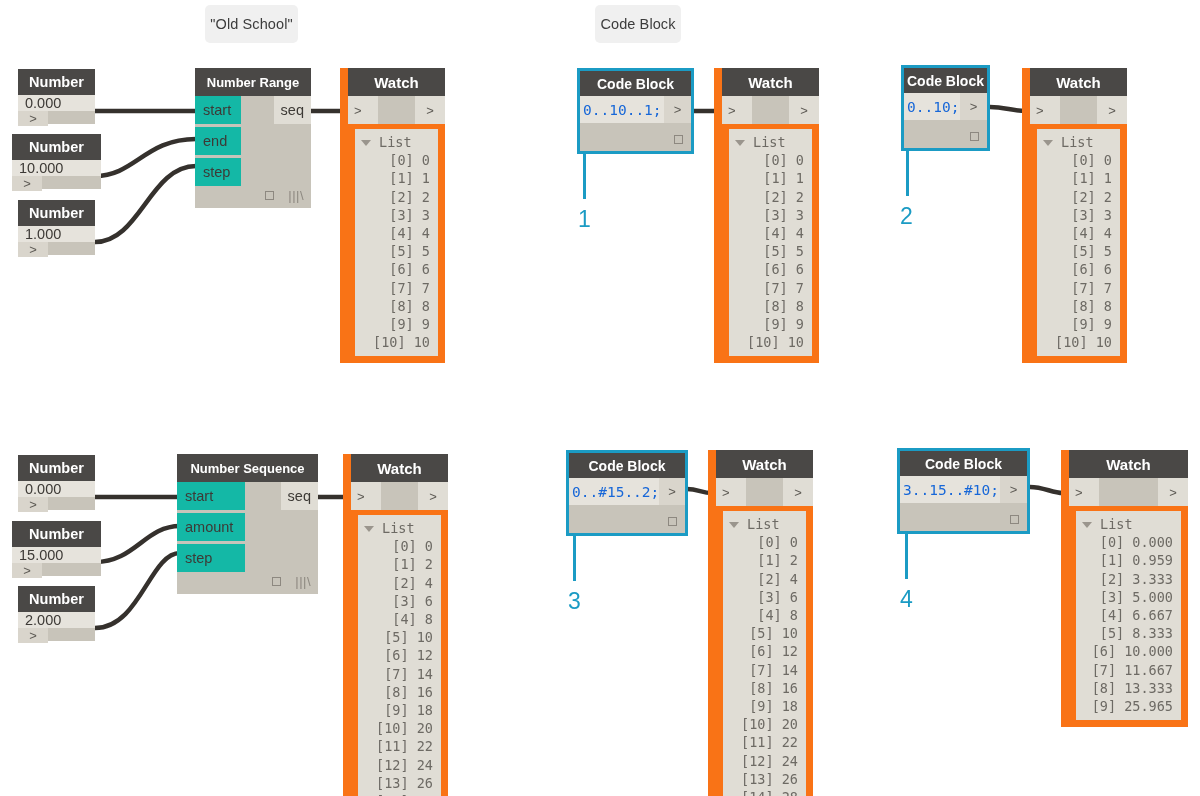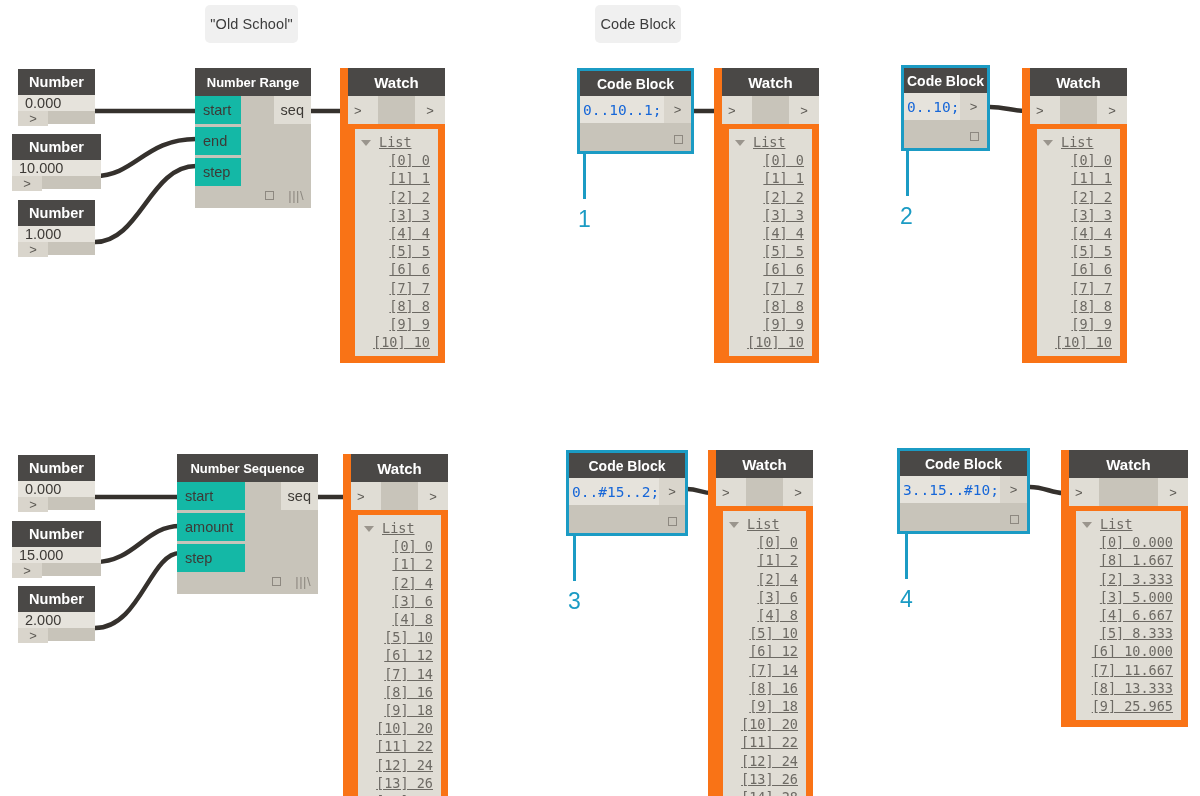--- a/index.html
+++ b/index.html
@@ -210,21 +210,20 @@
   .watch-port.out { right: 0; width: 30px; justify-content: center; }
   .watch-list {
     margin: 5px 7px 7px 7px;
     background: #e0ddd5;
     padding: 4px 6px 5px 4px;
     box-sizing: border-box;
     font-family: "DejaVu Sans Mono", monospace;
     font-size: 13.5px;
     color: #6d6a64;
     line-height: 18.2px;
-    text-decoration: underline;
   }
   .watch-list-head {
     display: flex;
     align-items: center;
     gap: 4px;
     padding-left: 2px;
   }
   .tri {
     width: 0; height: 0;
     border-left: 5px solid transparent;
@@ -591,21 +590,21 @@
       <div class="watch-port in">&gt;</div>
       <div class="watch-port out">&gt;</div>
     </div>
     <div class="watch-list">
       <div class="watch-list-head">
         <span class="tri"></span>
         <span>List</span>
       </div>
       <div>
           <div class="watch-row">[0] 0.000</div>
-          <div class="watch-row">[8] 1.667</div>
+          <div class="watch-row">[1] 0.959</div>
           <div class="watch-row">[2] 3.333</div>
           <div class="watch-row">[3] 5.000</div>
           <div class="watch-row">[4] 6.667</div>
           <div class="watch-row">[5] 8.333</div>
           <div class="watch-row">[6] 10.000</div>
           <div class="watch-row">[7] 11.667</div>
           <div class="watch-row">[8] 13.333</div>
           <div class="watch-row">[9] 25.965</div>
         </div>
     </div>

